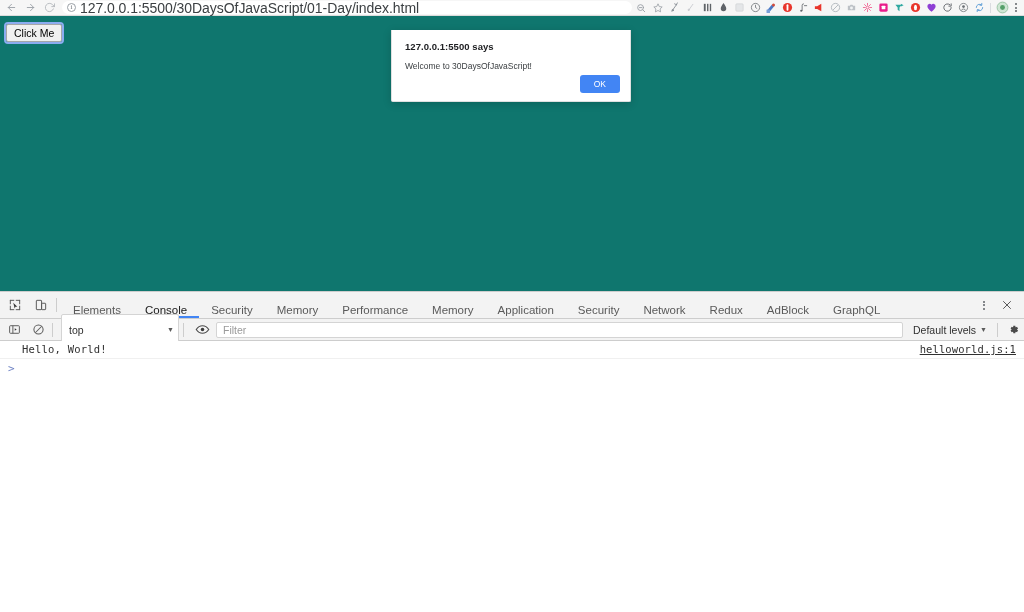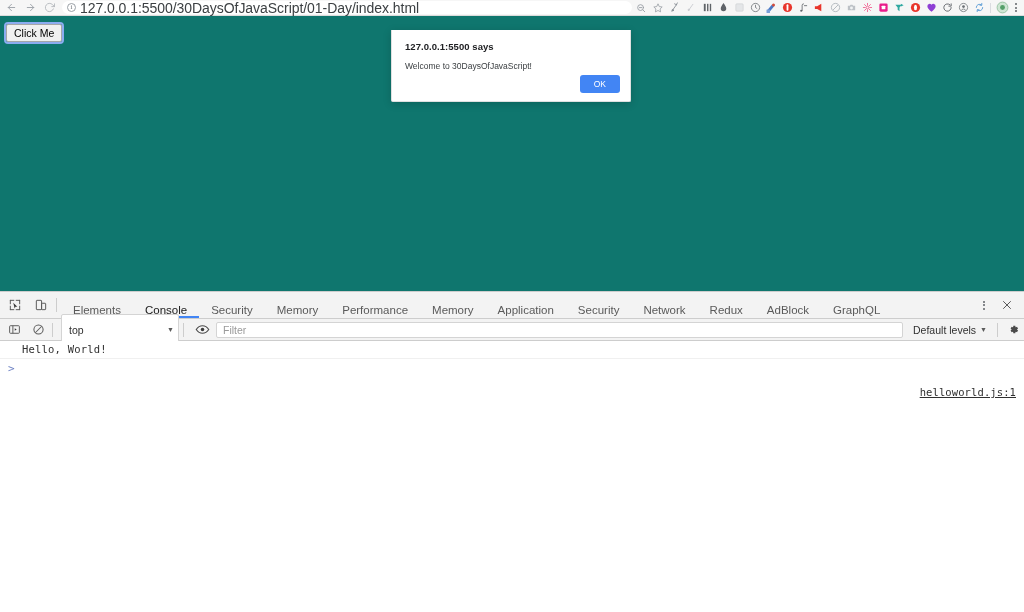--- a/index.html
+++ b/index.html
@@ -198,21 +198,20 @@
     font-size: 10.5px; color: #303030;
     letter-spacing: 0.2px;
   }
   .console-msg-src {
     position: absolute; right: 8px; top: 2px;
     font-family: "DejaVu Sans Mono", monospace;
     font-size: 10.5px; color: #303030;
     text-decoration: underline;
     cursor: pointer;
     letter-spacing: 0.1px;
-    margin-top: 43px;
   }
   .console-prompt {
     display: flex; align-items: flex-start;
     padding: 3px 8px 0 8px;
     min-height: 18px;
   }
   .prompt-arrow {
     color: #6f83c4; font-size: 11px;
     font-family: "DejaVu Sans Mono", monospace;
     line-height: 13px; flex: 0 0 14px;

